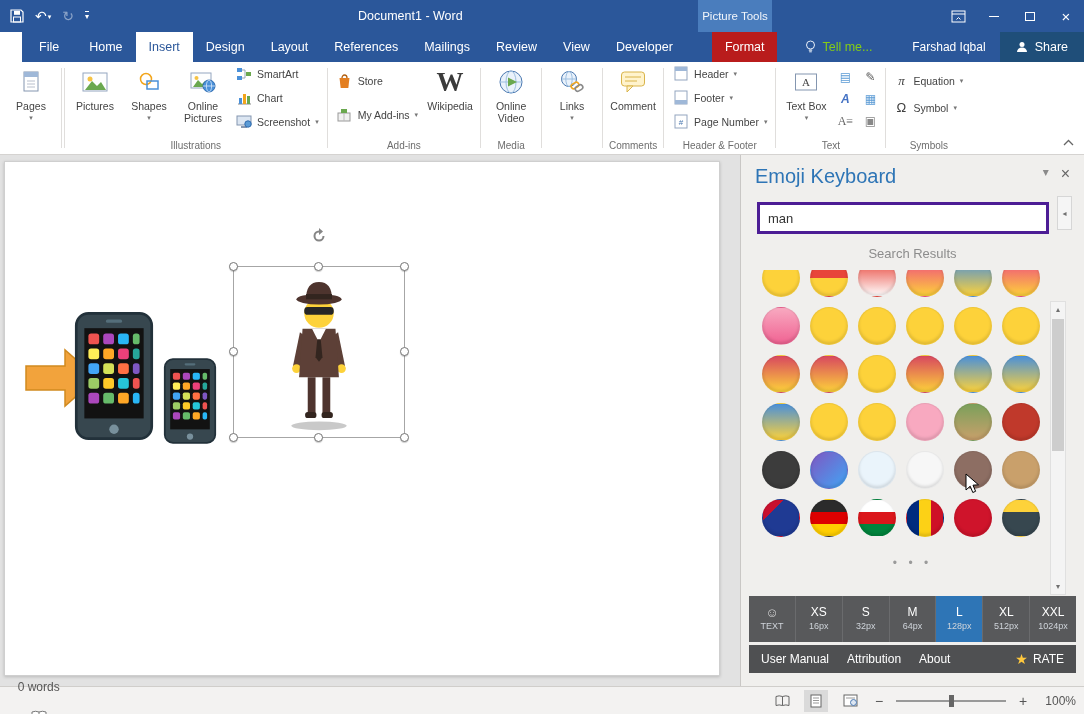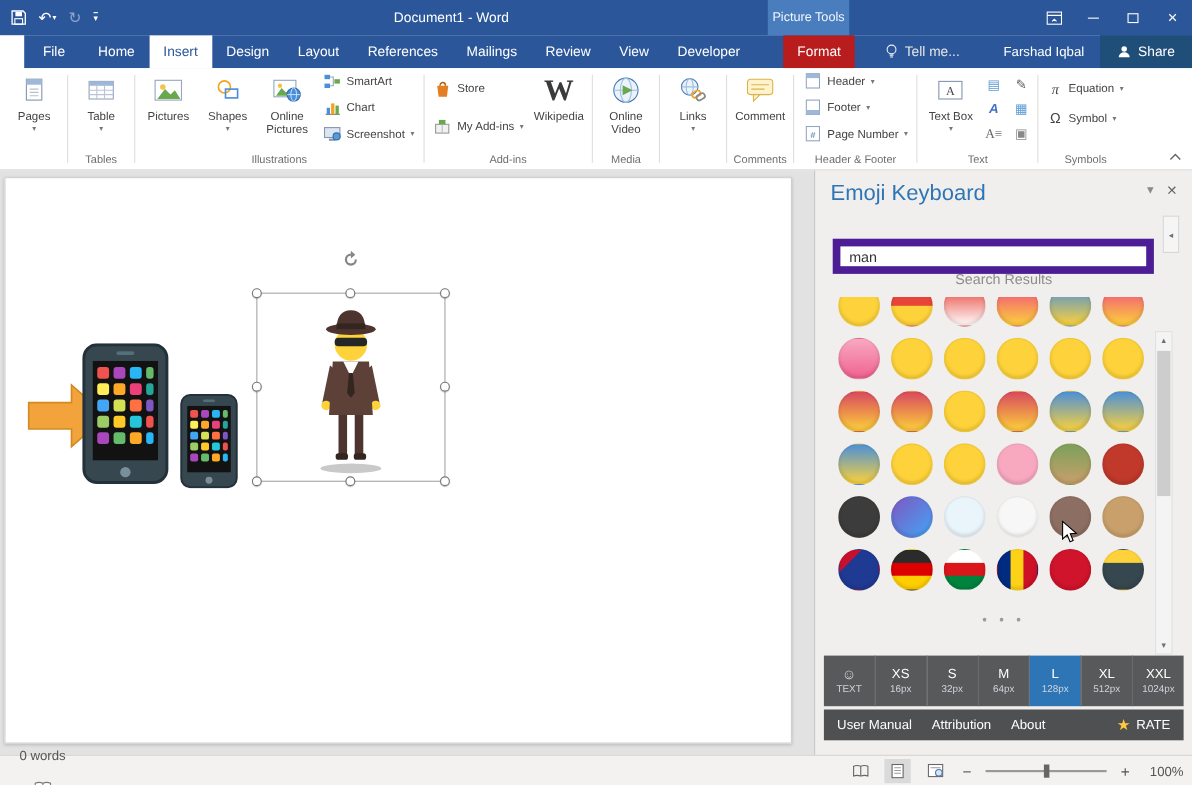--- a/index.html
+++ b/index.html
@@ -21,21 +21,21 @@
   .min-glyph { width:10px; border-bottom:1px solid #fff; height:1px; display:block; }
   .max-glyph { width:10px; height:9px; border:1px solid #fff; display:block; }
   .close-glyph { font-size:15px; line-height:1; }
 
   
   .tabrow { height:30px; background:#2b579a; display:flex; align-items:stretch; color:#fff; flex:0 0 auto;margin-left:22px; }
   .tab { padding:0 13px; line-height:30px; font-size:12.5px; white-space:nowrap; cursor:default; }
   .tab.file-tab { padding:0 17px; }
   .tab.active { background:#fff; color:#2b579a; }
   .tab.contextual { margin-left:26px; background:#b91c1c; }
-  .tellme { display:flex; align-items:center; gap:6px; margin-left:28px; font-size:12.5px; color:#e5e5e5; }
+  .tellme { display:flex; align-items:center; gap:6px; margin-left:28px; font-size:12.5px; color:#84cc16; }
   .tb-user { margin-left:auto; line-height:30px; font-size:12px; color:#fff; padding-right:14px; white-space:nowrap; }
   .share-block { background:#1f4e79; display:flex; align-items:center; gap:7px; padding:0 16px; font-size:12.5px; }
 
   
   .ribbon { height:93px; background:#fff; border-bottom:1px solid #d5d3d1; display:flex; align-items:stretch; padding:0 2px; flex:0 0 auto; }
   .rgroup { display:flex; flex-direction:column; padding:1px 2px; }
   .rgroup-content { flex:1; display:flex; align-items:flex-start; }
   .rgroup-label { height:15px; font-size:10px; color:#6e6e6e; text-align:center; line-height:15px; white-space:nowrap; }
   .rdivider { width:1px; background:#e0dedc; margin:6px 1px; }
   .bigbtn { width:54px; display:flex; flex-direction:column; align-items:center; padding-top:4px; color:#444; font-size:10.5px; text-align:center; line-height:1.15; cursor:default; }
@@ -72,21 +72,21 @@
   .rotate-handle { position:absolute; left:50%; top:-40px; margin-left:-9px; }
   .man-img { position:absolute; left:50%; top:8px; transform:translateX(-50%); }
 
   
   .panel { width:344px; flex:0 0 auto; background:#f0efed; border-left:1px solid #c9c7c5; position:relative; display:flex; flex-direction:column; }
   .panel-header { padding:10px 14px 4px 14px; display:flex; align-items:flex-start; }
   .panel-title { font-size:20px; color:#2e75b6; flex:1; }
   .panel-hicon { color:#8a8a8a; margin-left:12px; cursor:default; }
   .panel-hicon.close { font-size:16px; color:#666; }
   .search-row { position:relative; margin:10px 16px 0 16px; height:32px; }
-  .search-input { position:absolute; left:0; top:15px; width:292px; height:32px; border:7px solid #4c1d95; background:#fff; padding:0 8px; font-size:13px; color:#333; font-family:inherit; outline:none; }
+  .search-input { position:absolute; left:0; top:0; width:292px; height:32px; border:3px solid #4c1d95; background:#fff; padding:0 8px; font-size:13px; color:#333; font-family:inherit; outline:none; }
   .search-side { position:absolute; right:-4px; top:-6px; width:15px; height:34px; background:#f5f5f5; border:1px solid #d6d6d6; display:flex; align-items:center; justify-content:center; font-size:8px; color:#707070; }
   .results-label { margin-top:12px; height:16px; text-align:center; font-size:13px; color:#8c8c8c; }
   .grid-wrap { margin-top:8px; margin-left:16px; width:288px; height:280px; overflow:hidden; }
   .emoji-grid { display:grid; grid-template-columns:repeat(6,48px); margin-top:-16px; }
   .emoji-cell { width:48px; height:48px; display:flex; align-items:center; justify-content:center; cursor:default; }
   .emoji-dot { width:38px; height:38px; border-radius:50%; box-shadow:inset 0 -2px 3px rgba(0,0,0,.12); border:1px solid rgba(0,0,0,.06); }
   .more-dots { height:14px; text-align:center; font-size:12px; letter-spacing:4px; color:#9a9a9a; margin-top:6px; }
   .vscroll { position:absolute; left:309px; top:146px; width:16px; height:294px; background:#f4f4f4; border:1px solid #e0e0e0; }
   .vs-arrow { position:absolute; left:0; width:14px; height:15px; display:flex; align-items:center; justify-content:center; font-size:8px; color:#707070; }
   .vs-up { top:0; } .vs-down { bottom:0; }
@@ -209,41 +209,20 @@
               <span>Pages</span>
               <span class="chev">▾</span>
             </span>
         </div>
       </div>
       <div class="rgroup-label"></div>
     </div>
 
     <div class="rdivider"></div>
 
-    <div class="rgroup">
-      <div class="rgroup-content">
-        <div class="bigbtn">
-          <span class="ricon">
-            <svg width="24" height="22" viewBox="0 0 24 22">
-                <rect x="1" y="3" width="22" height="16" fill="#fff" stroke="#93a5bf"></rect>
-                <rect x="1" y="3" width="22" height="4" fill="#9fb8d8"></rect>
-                <line x1="8" y1="7" x2="8" y2="19" stroke="#b9c3d2"></line>
-                <line x1="15" y1="7" x2="15" y2="19" stroke="#b9c3d2"></line>
-                <line x1="1" y1="11" x2="23" y2="11" stroke="#b9c3d2"></line>
-                <line x1="1" y1="15" x2="23" y2="15" stroke="#b9c3d2"></line>
-              </svg>
-          </span>
-          <span class="blabel">
-              <span>Table</span>
-              <span class="chev">▾</span>
-            </span>
-        </div>
-      </div>
-      <div class="rgroup-label">Tables</div>
-    </div>
 
     <div class="rdivider"></div>
 
     <div class="rgroup">
       <div class="rgroup-content">
         <div class="bigbtn">
           <span class="ricon">
             <svg width="26" height="22" viewBox="0 0 26 22">
                 <rect x="1" y="2" width="24" height="18" fill="#fdfefe" stroke="#94a6c0"></rect>
                 <circle cx="8" cy="8" r="2.5" fill="#f6c344"></circle>

